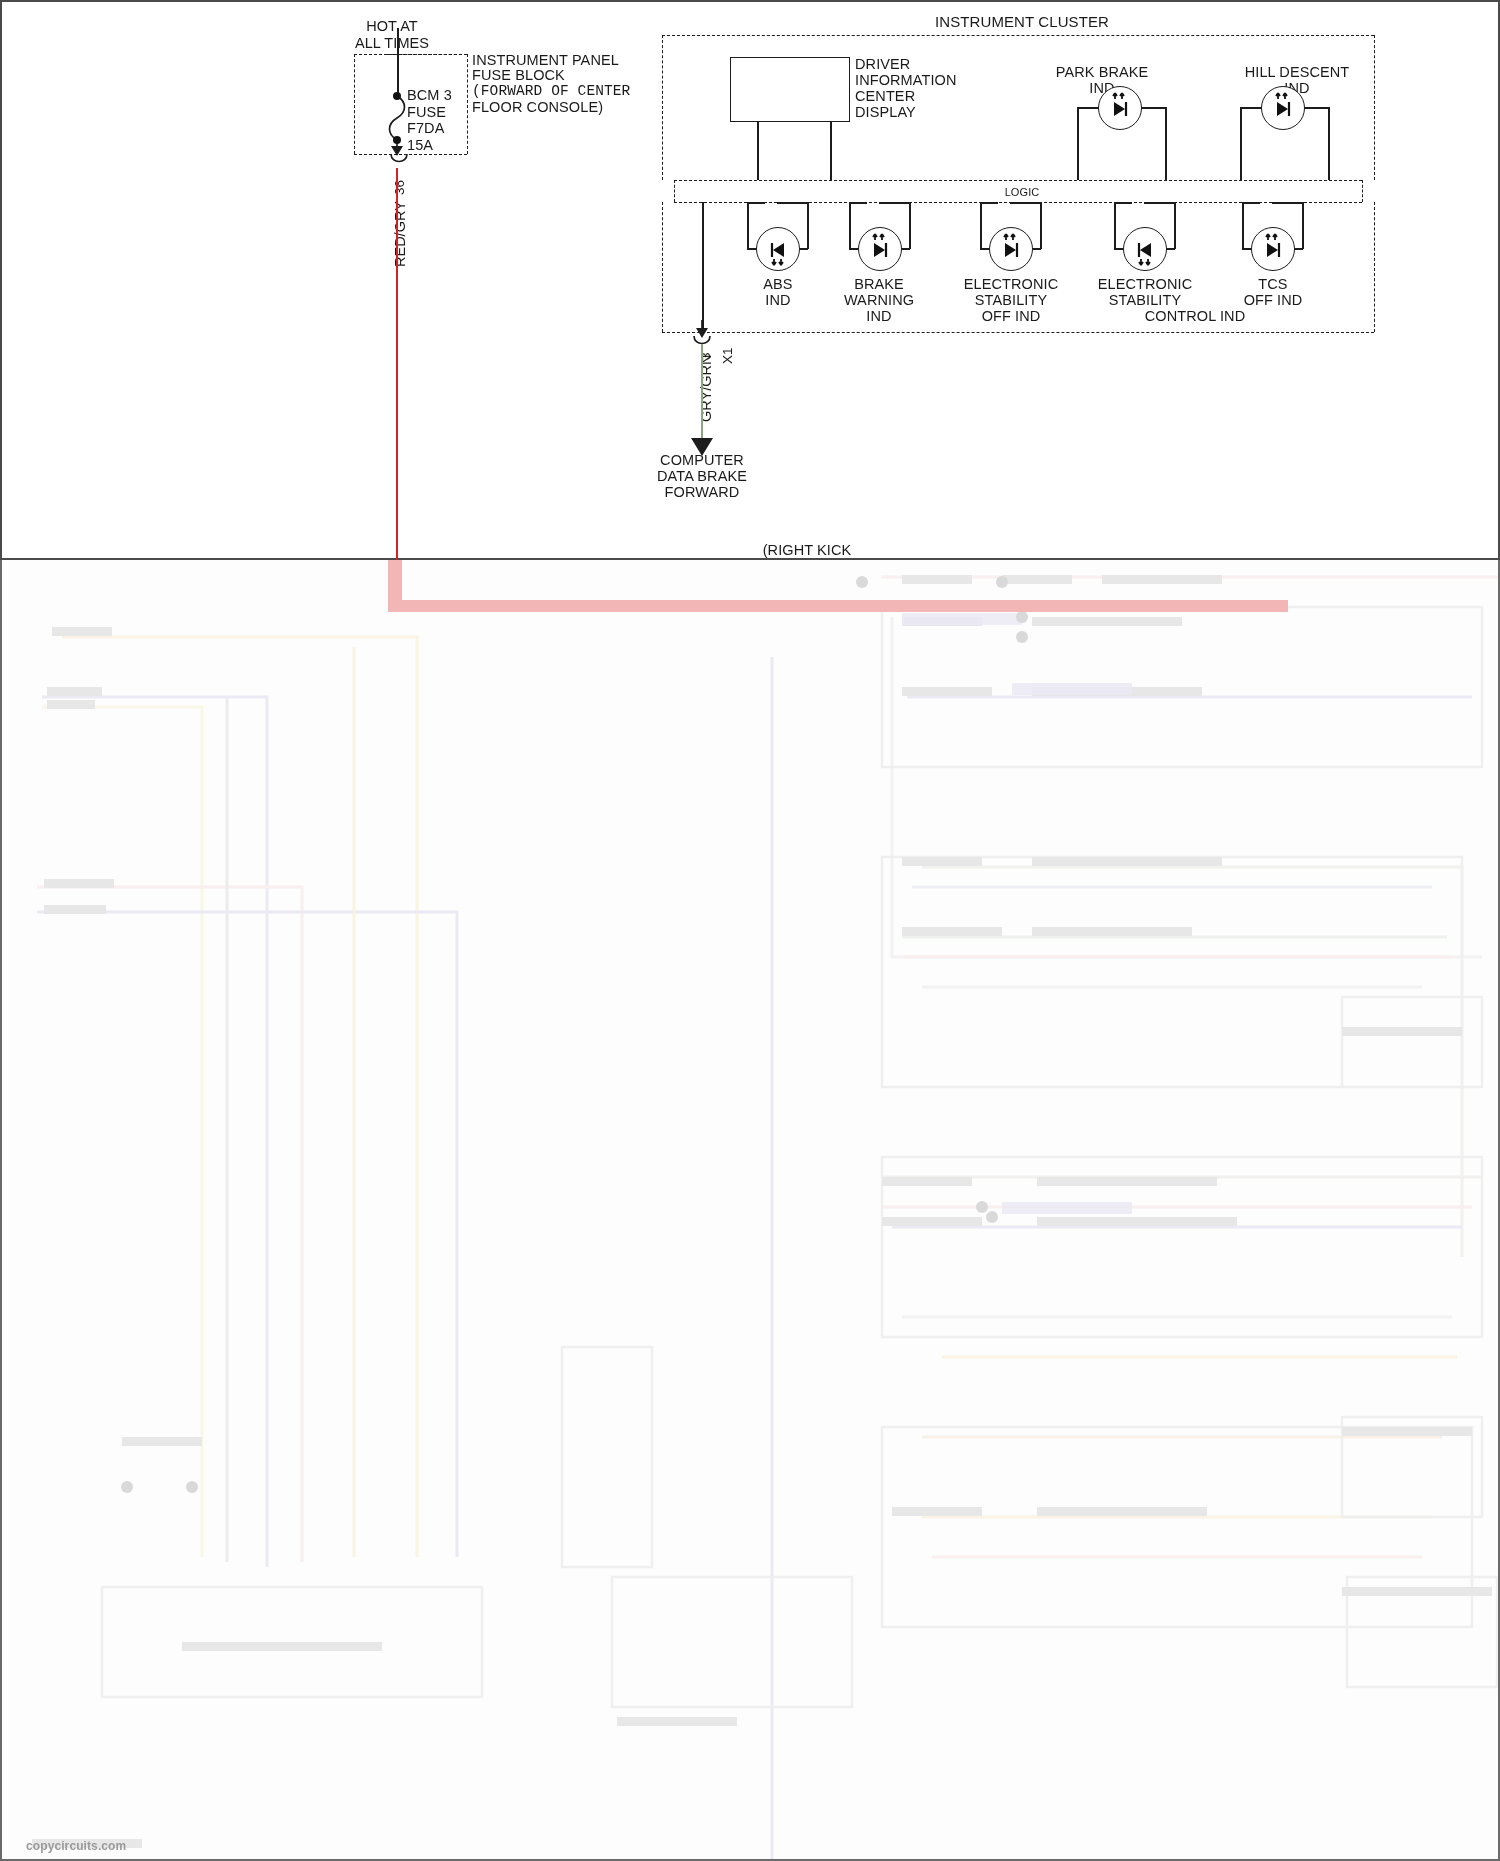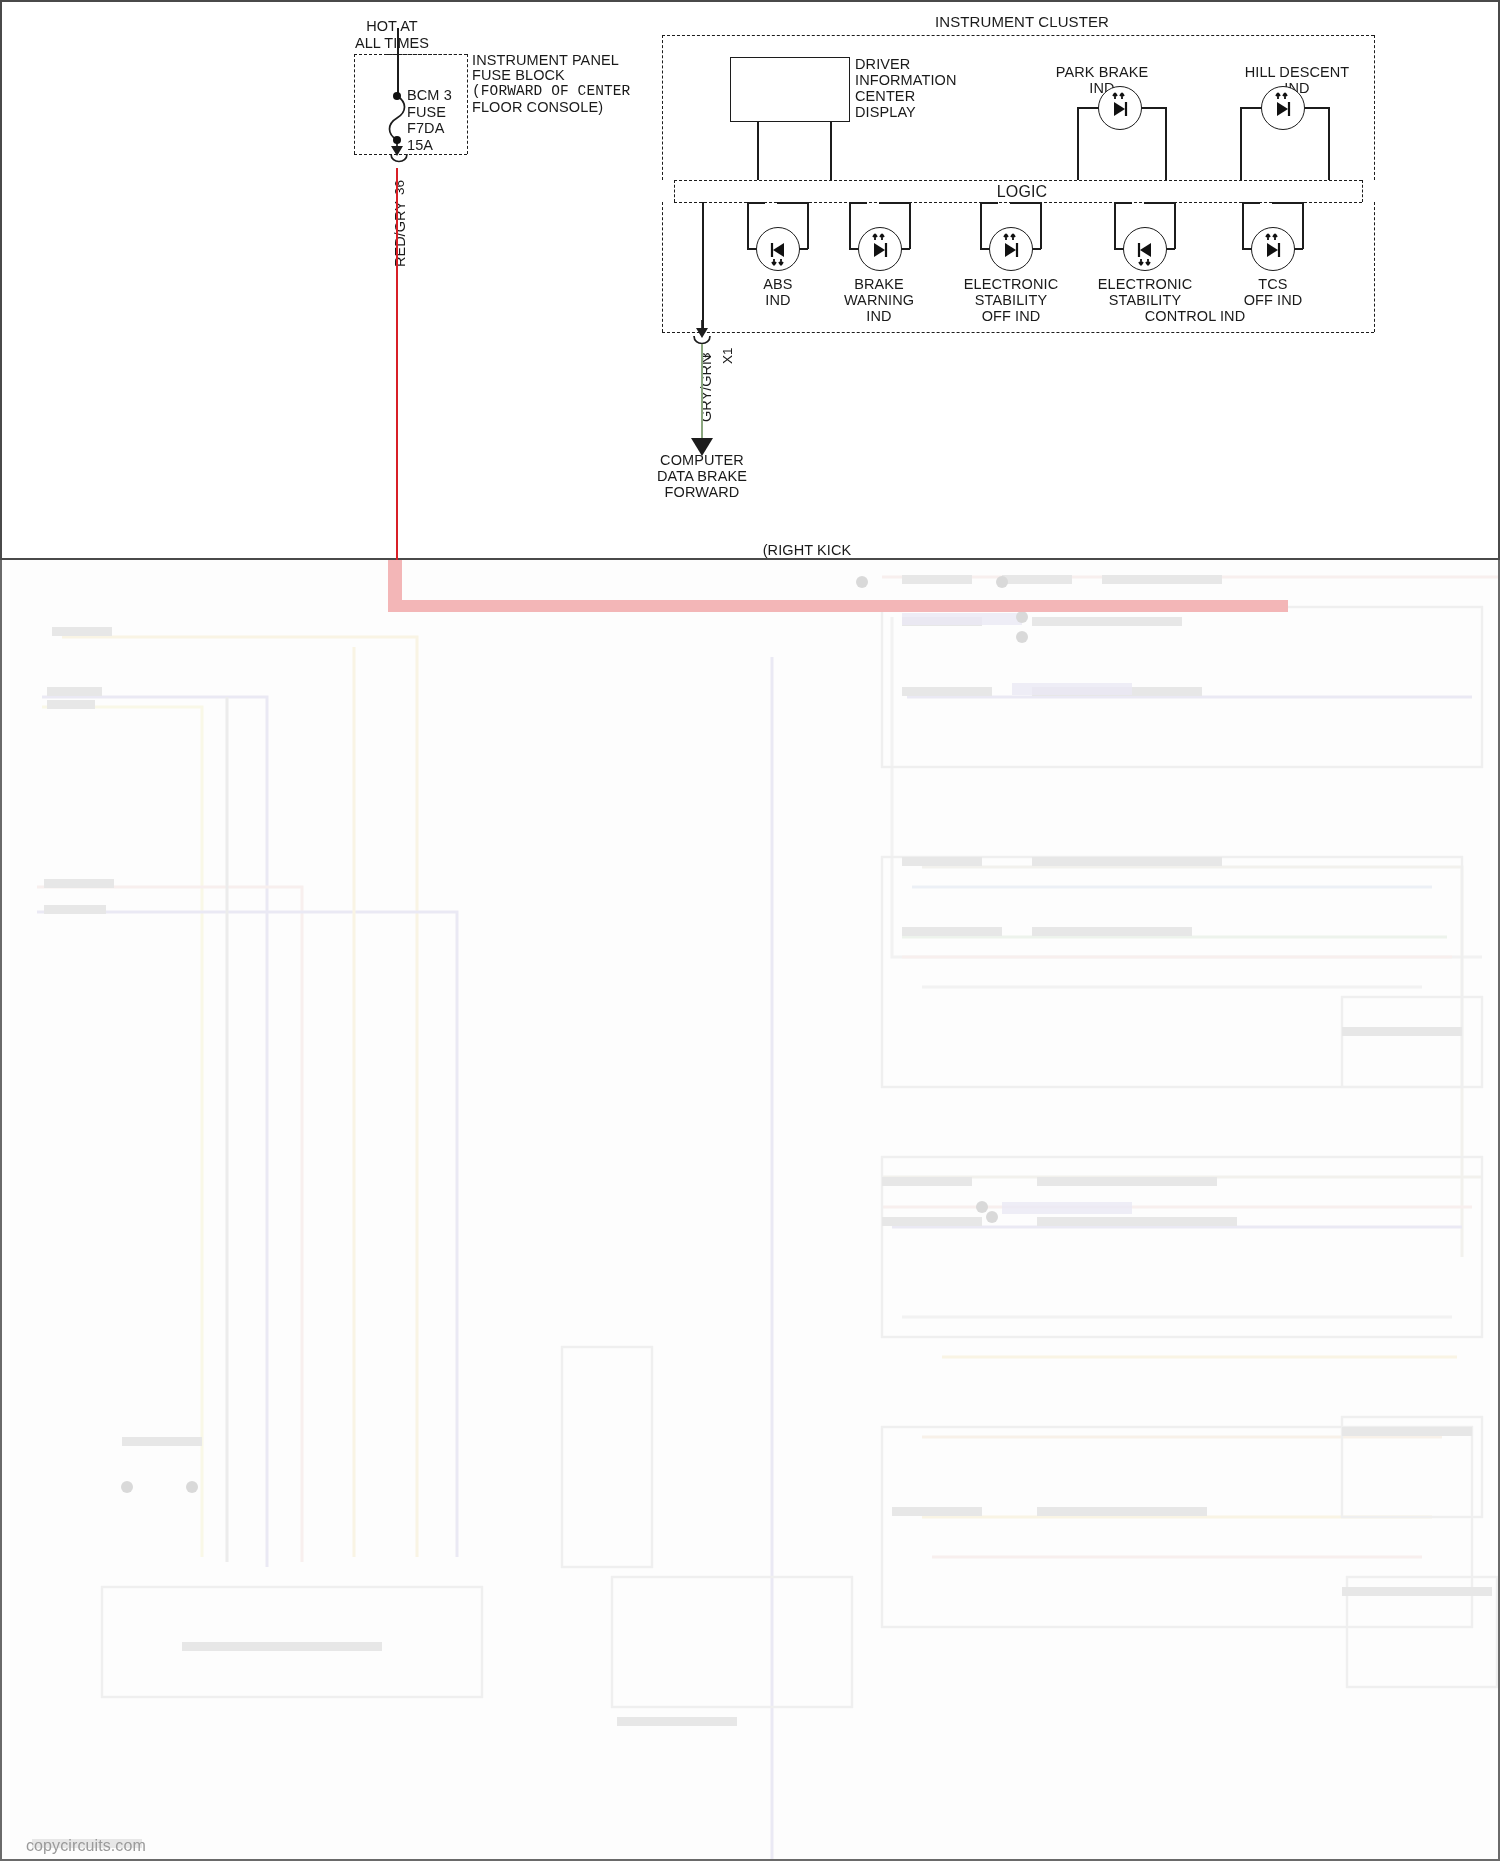--- a/index.html
+++ b/index.html
@@ -238,21 +238,21 @@
     <div class="txt c" style="left:880px; top:12px; width:280px; font-size:15px;">INSTRUMENT CLUSTER</div>
 
     <div class="dash-h" style="left:660px; top:33px; width:712px;"></div>
     <div class="dash-v" style="left:660px; top:33px; height:145px;"></div>
     <div class="dash-v" style="left:1372px; top:33px; height:145px;"></div>
 
     <div class="dash-h" style="left:672px; top:178px; width:688px;"></div>
     <div class="dash-v" style="left:672px; top:178px; height:22px;"></div>
     <div class="dash-v" style="left:1360px; top:178px; height:22px;"></div>
     <div class="dash-h" style="left:672px; top:200px; width:688px;"></div>
-    <div class="txt c" style="left:930px; top:182px; width:180px; font-size:16px;">LOGIC</div>
+    <div class="txt c" style="left:930px; top:182px; width:180px; font-size:11px;">LOGIC</div>
 
     <div class="dash-v" style="left:660px; top:200px; height:130px;"></div>
     <div class="dash-v" style="left:1372px; top:200px; height:130px;"></div>
     <div class="dash-h" style="left:660px; top:330px; width:712px;"></div>
 
     <div class="boxsolid" style="left:728px; top:55px; width:120px; height:65px;"></div>
     <div class="vline" style="left:755px; top:120px; height:58px;"></div>
     <div class="vline" style="left:828px; top:120px; height:58px;"></div>
 
     <div class="txt" style="left:853px; top:54px;">DRIVER</div>
@@ -393,15 +393,15 @@
     <div class="txt c" style="left:630px; top:482px; width:140px;">FORWARD</div>
 
     <div class="txt c" style="left:710px; top:540px; width:190px;">(RIGHT KICK</div>
   </div>
 
   <div style="position:absolute; left:388px; top:560px; width:14px; height:45px;
               background:#f3b6b7; z-index:2;"></div>
   <div style="position:absolute; left:388px; top:600px; width:900px; height:12px;
               background:#f3b6b7; z-index:2;"></div>
 
-  <div class="txt" style="left:26px; top:1838px; font-size:16px; color:#9a9a9a; z-index:9;">copycircuits.com</div>
+  <div class="txt" style="left:26px; top:1838px; font-size:12px; color:#9a9a9a; z-index:9;font-weight:bold;">copycircuits.com</div>
 
 </div>
 
 </body></html>

